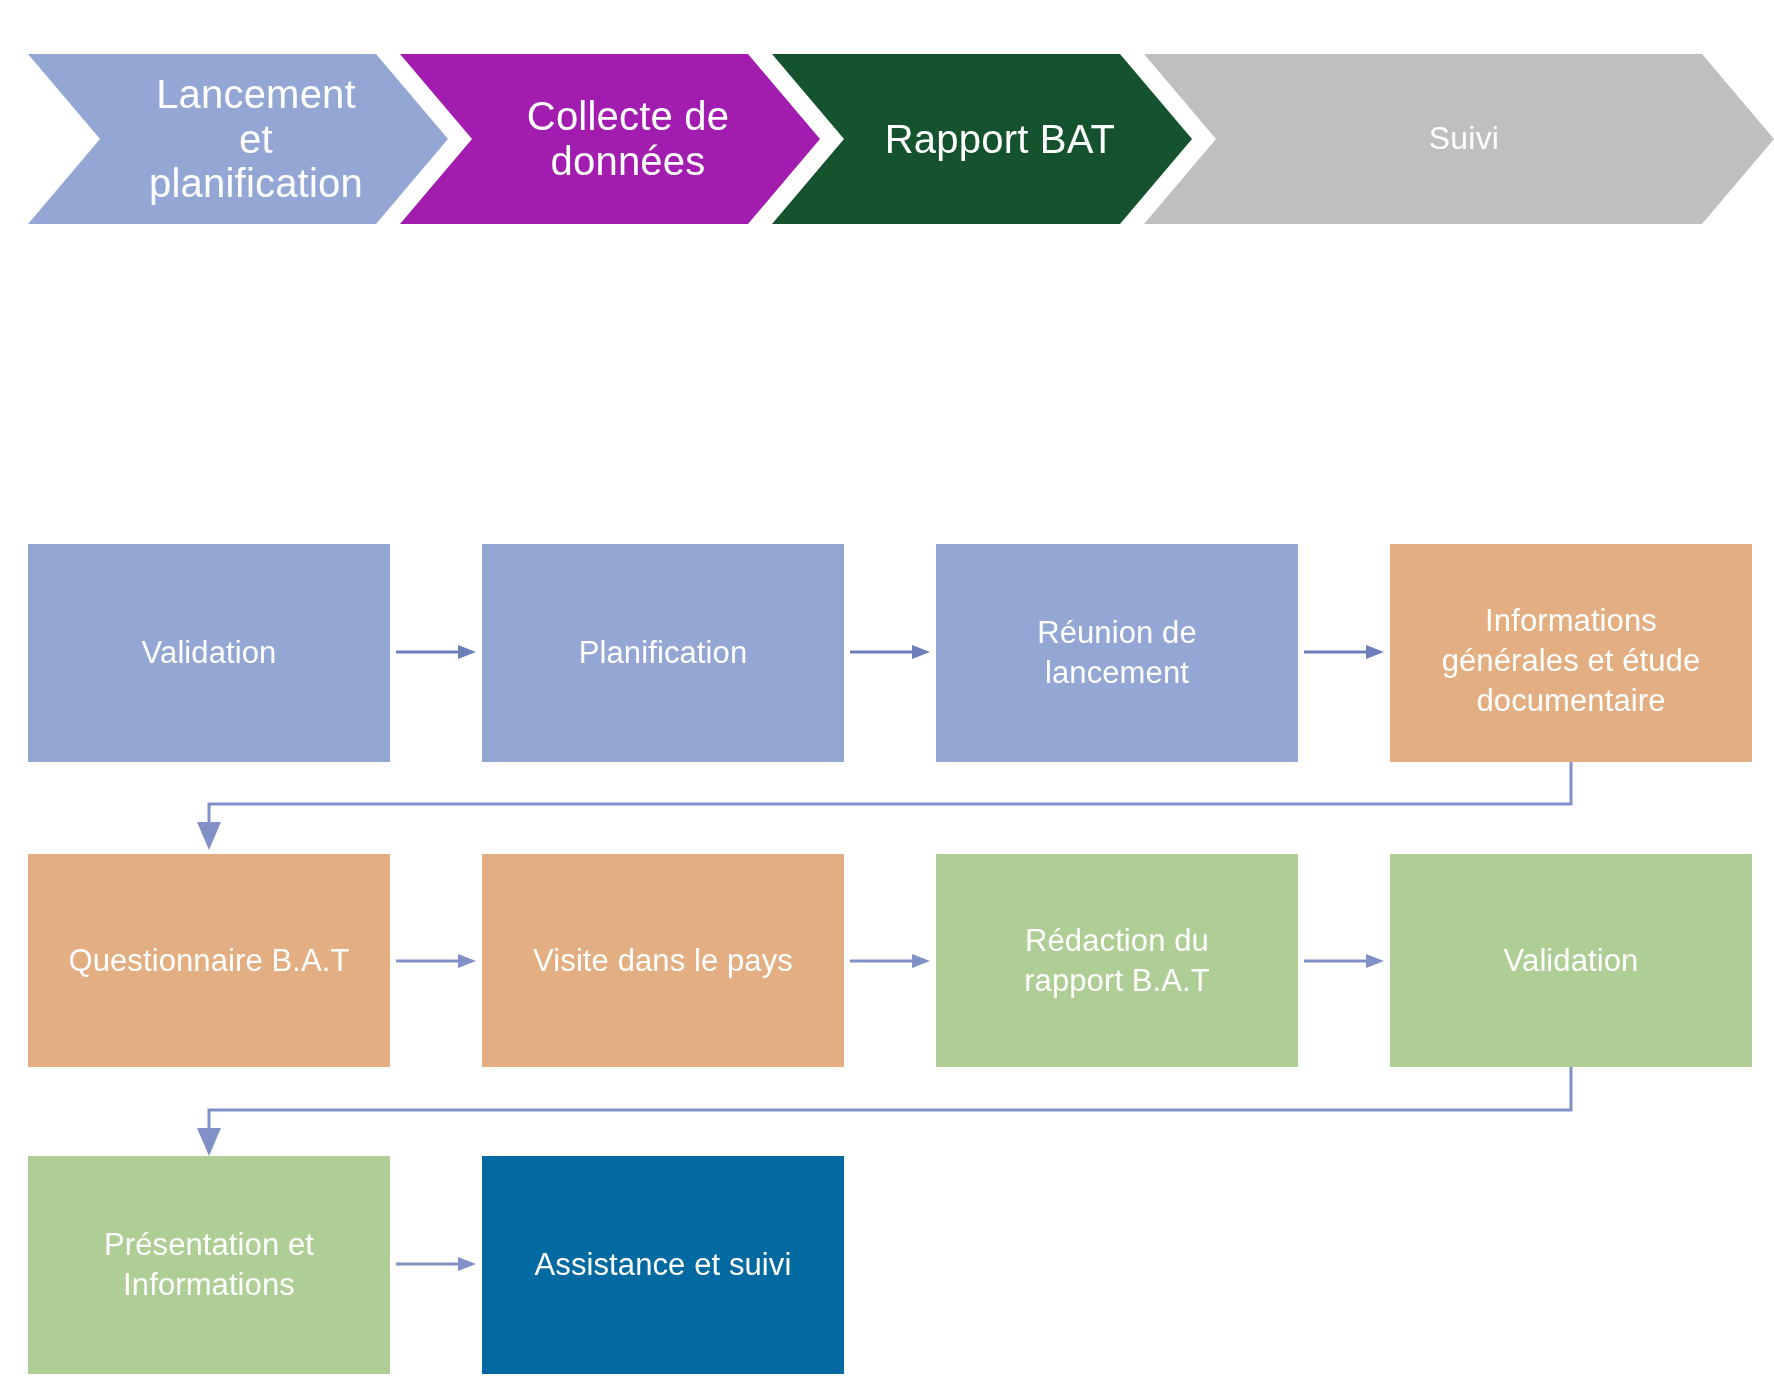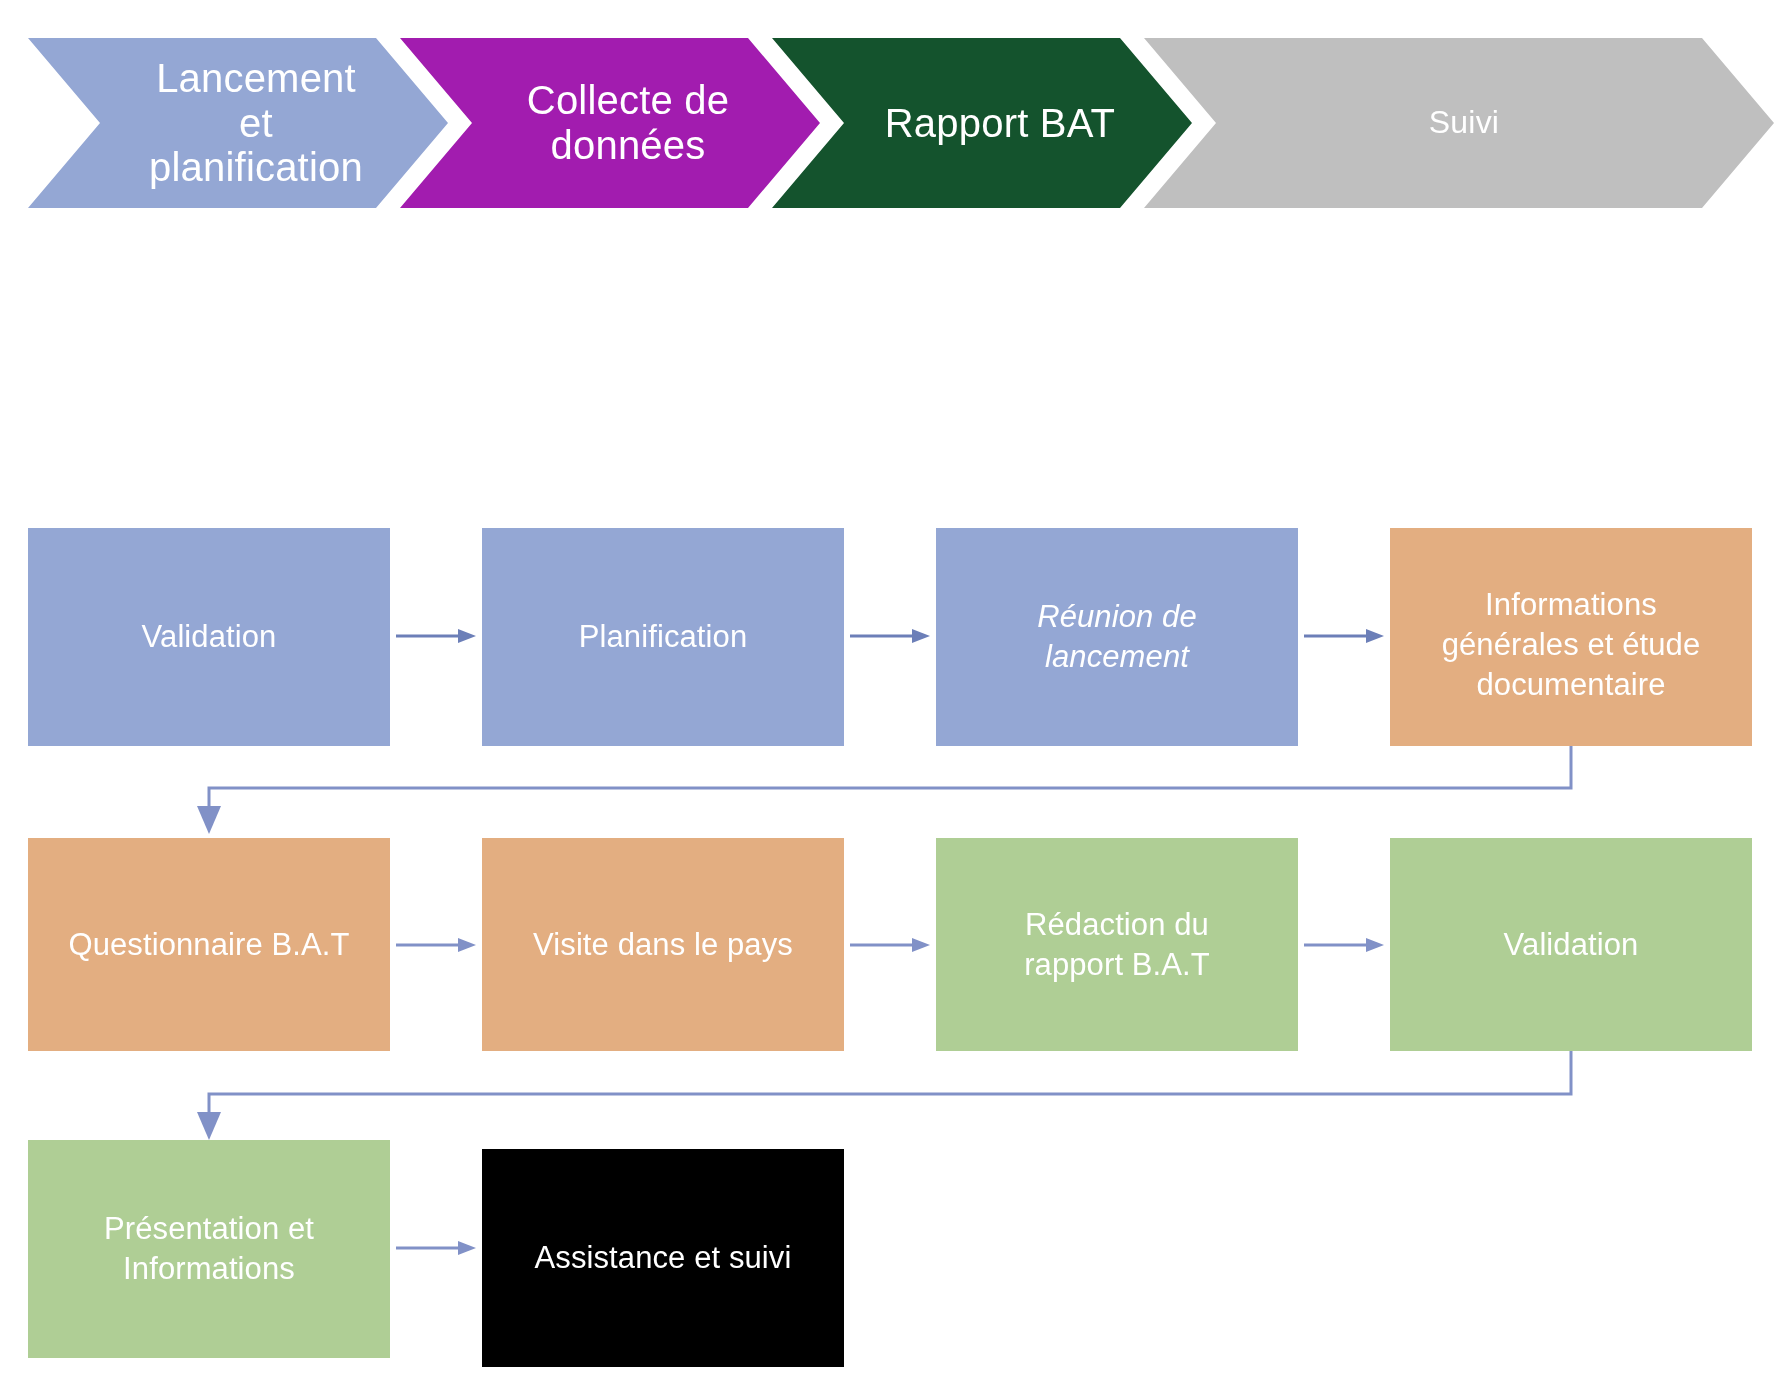--- a/index.html
+++ b/index.html
@@ -3,21 +3,21 @@
 <meta charset="utf-8">
 <style>
   html,body{margin:0;padding:0;}
   body{
     width:1774px;height:1382px;
     background:#FFFFFF;
     font-family:"Liberation Sans","DejaVu Sans",sans-serif;
     overflow:hidden;
     position:relative;
   }
-  #stage{position:absolute;left:0;top:0;width:1774px;height:1128px;}
+  #stage{position:absolute;left:0;top:16px;width:1774px;height:1128px;}
 
   
   .chev{
     position:absolute;
     display:flex;align-items:center;justify-content:center;
     text-align:center;
     color:#FFFFFF;
     line-height:1.12;
     letter-spacing:.2px;
   }
@@ -77,21 +77,21 @@
 
   <div class="box" style="left:28px;top:528px;width:362px;height:218px;background:#94A7D4;">
     <span class="lbl" style="white-space:pre-line;">Validation</span>
   </div>
 
   <div class="box" style="left:482px;top:528px;width:362px;height:218px;background:#94A7D4;">
     <span class="lbl" style="white-space:pre-line;">Planification</span>
   </div>
 
   <div class="box" style="left:936px;top:528px;width:362px;height:218px;background:#94A7D4;">
-    <span class="lbl" style="white-space:pre-line;font-style:italic;">Réunion de
+    <span class="lbl" style="white-space:pre-line;">Réunion de
 lancement</span>
   </div>
 
   <div class="box" style="left:1390px;top:528px;width:362px;height:218px;background:#E3AE81;">
     <span class="lbl" style="white-space:pre-line;margin-top:16px;">Informations
 générales et étude
 documentaire</span>
   </div>
 
   <div class="conn" style="left:396px;top:627px;width:80px;height:18px;">
@@ -165,21 +165,21 @@
       <path d="M1391 0 L1391 43 L29 43 L29 62" fill="none" stroke="#8191C7" stroke-width="3"></path>
       <polygon points="29,89 17,61 41,61" fill="#8191C7"></polygon>
     </svg>
   </div>
 
   <div class="box" style="left:28px;top:1140px;width:362px;height:218px;background:#AFCE95;">
     <span class="lbl" style="white-space:pre-line;">Présentation et
 Informations</span>
   </div>
 
-  <div class="box" style="left:482px;top:1140px;width:362px;height:218px;background:#000000;margin-top:9px;">
+  <div class="box" style="left:482px;top:1140px;width:362px;height:218px;background:#0369a1;">
     <span class="lbl" style="white-space:pre-line;">Assistance et suivi</span>
   </div>
 
   <div class="conn" style="left:396px;top:1239px;width:80px;height:18px;">
     <svg width="80" height="18" viewBox="0 0 80 18">
       <line x1="0" y1="9" x2="66" y2="9" stroke="#8191C7" stroke-width="3"></line>
       <polygon points="80,9 62,2 62,16" fill="#8191C7"></polygon>
     </svg>
   </div>
 

